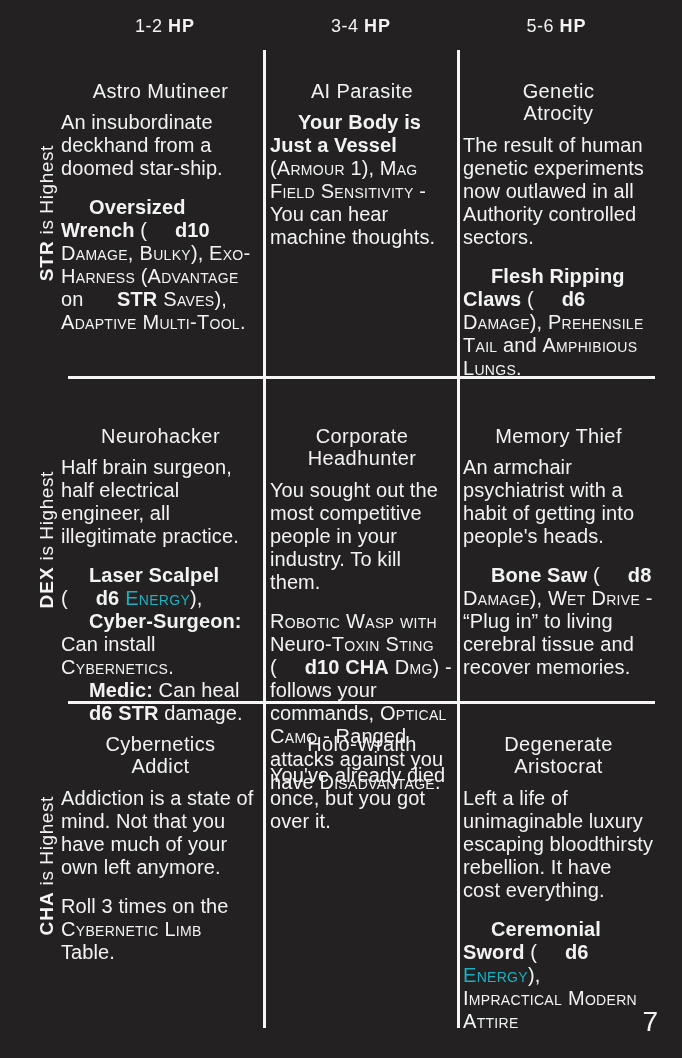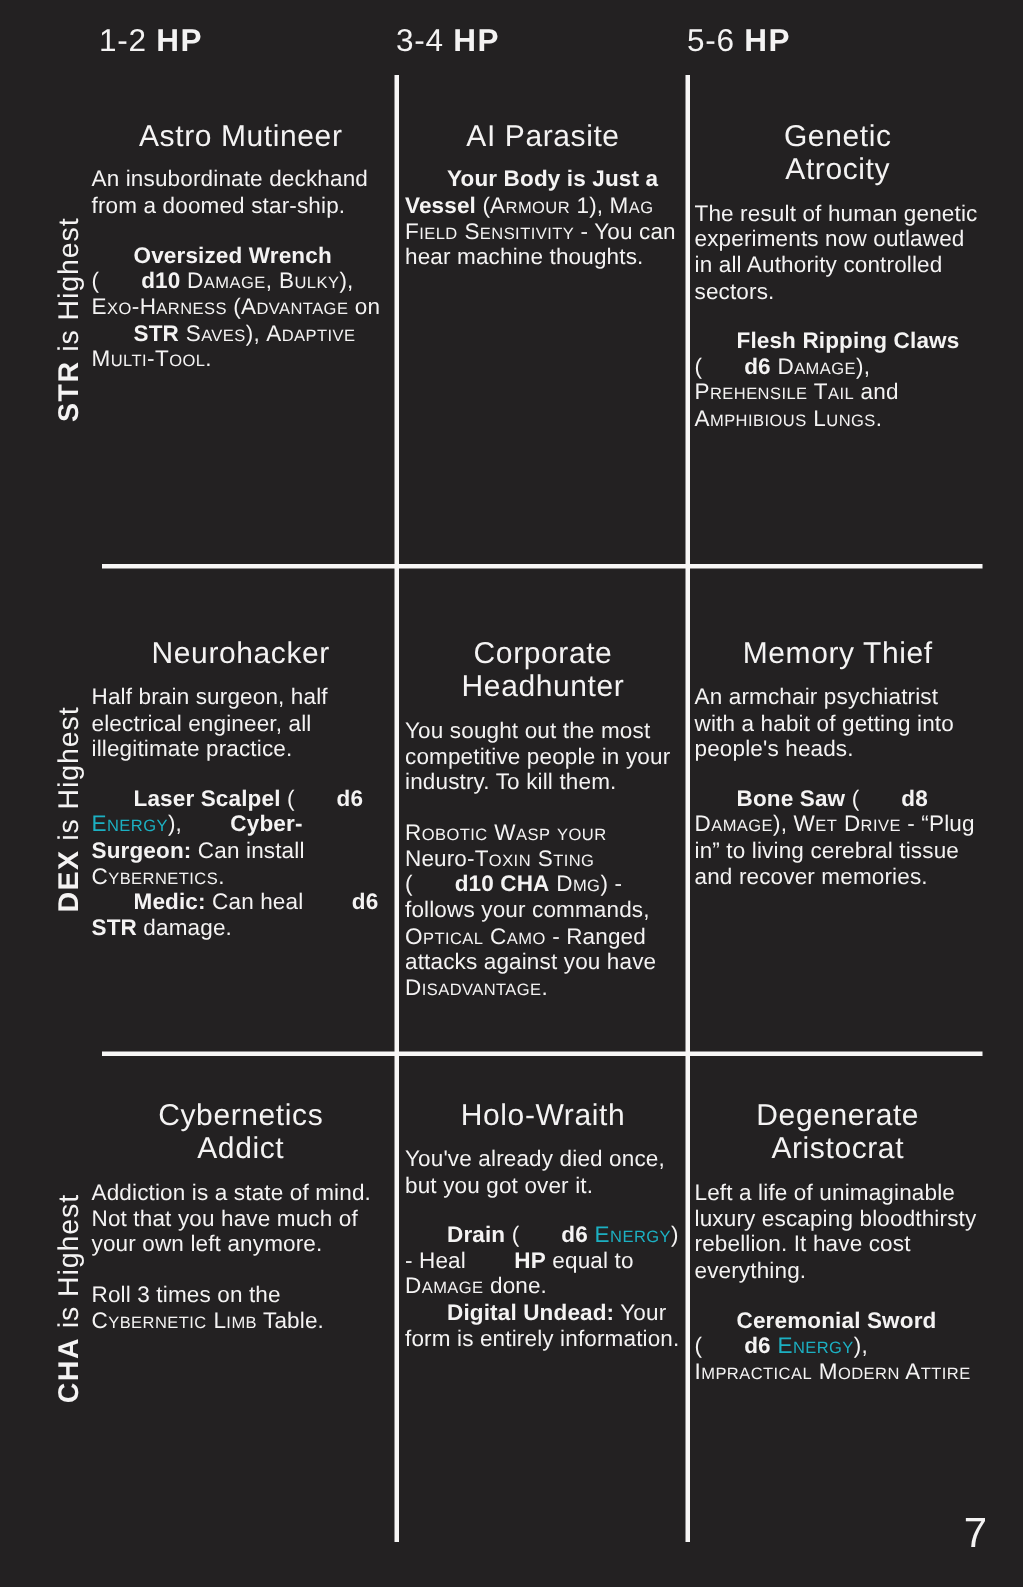--- a/index.html
+++ b/index.html
@@ -19,21 +19,22 @@
     font-family: "Liberation Sans", "DejaVu Sans", sans-serif;
     overflow: hidden;
     margin: 0 auto;
   }
 
   
   .col-header {
     position: absolute;
     top: 16px;
     height: 32px;
-    font-size: 21px;
+    text-align: center;
+    font-size: 18px;
     letter-spacing: .5px;
     white-space: nowrap;
   }
   .col-header b { font-weight: 800; letter-spacing: 1px; }
   .ch1 { left: 66px;  width: 198px; }
   .ch2 { left: 264px; width: 194px; }
   .ch3 { left: 458px; width: 197px; }
 
   
   .vline {
@@ -88,21 +89,21 @@
   .cell-title {
     font-size: 20px;
     font-weight: 400;
     text-align: center;
     letter-spacing: .4px;
     line-height: 1.12;
     white-space: pre-line;
     margin-bottom: 9px;
   }
   .cell-body {
-    font-size: 15px;
+    font-size: 20px;
     line-height: 1.15;
     letter-spacing: .1px;
   }
   .para + .para { margin-top: 16px; }
   .seg-b  { font-weight: 700; margin-left: 28px; }
   .seg-sc { font-variant: small-caps; letter-spacing: .3px; }
   .seg-csc { font-variant: small-caps; letter-spacing: .3px; color: var(--accent); }
 
   .page-number {
     position: absolute;
@@ -163,21 +164,21 @@
     <div class="cell-body">
         <p class="para"><span>Half brain surgeon, half electrical engineer, all illegitimate practice.</span></p>
         <p class="para"><span class="seg-b">Laser Scalpel</span><span> (</span><span class="seg-b">d6</span><span class="seg-csc"> Energy</span><span>), </span><span class="seg-b">Cyber-Surgeon:</span><span> Can install </span><span class="seg-sc">Cybernetics</span><span>.</span><br><span class="seg-b">Medic:</span><span> Can heal </span><span class="seg-b">d6 STR</span><span> damage.</span></p>
       </div>
   </div>
   <div class="cell rowB colB">
     <div class="cell-title">Corporate
 Headhunter</div>
     <div class="cell-body">
         <p class="para"><span>You sought out the most competitive people in your industry. To kill them.</span></p>
-        <p class="para"><span class="seg-sc">Robotic Wasp your</span><span> Neuro-</span><span class="seg-sc">Toxin Sting</span><span> (</span><span class="seg-b">d10 CHA</span><span class="seg-sc"> Dmg</span><span>) - follows your commands, </span><span class="seg-sc">Optical Camo</span><span> - Ranged attacks against you have </span><span class="seg-sc">Disadvantage</span><span>.</span></p>
+        <p class="para"><span class="seg-sc">Robotic Wasp with</span><span> Neuro-</span><span class="seg-sc">Toxin Sting</span><span> (</span><span class="seg-b">d10 CHA</span><span class="seg-sc"> Dmg</span><span>) - follows your commands, </span><span class="seg-sc">Optical Camo</span><span> - Ranged attacks against you have </span><span class="seg-sc">Disadvantage</span><span>.</span></p>
       </div>
   </div>
   <div class="cell rowB colC">
     <div class="cell-title">Memory Thief</div>
     <div class="cell-body">
         <p class="para"><span>An armchair psychiatrist with a habit of getting into people's heads.</span></p>
         <p class="para"><span class="seg-b">Bone Saw</span><span> (</span><span class="seg-b">d8</span><span class="seg-sc"> Damage</span><span>), </span><span class="seg-sc">Wet Drive</span><span> - “Plug in” to living cerebral tissue and recover memories.</span></p>
       </div>
   </div>
 
@@ -186,21 +187,20 @@
 Addict</div>
     <div class="cell-body">
         <p class="para"><span>Addiction is a state of mind. Not that you have much of your own left anymore.</span></p>
         <p class="para"><span>Roll 3 times on the </span><span class="seg-sc">Cybernetic Limb</span><span> Table.</span></p>
       </div>
   </div>
   <div class="cell rowC colB">
     <div class="cell-title">Holo-Wraith</div>
     <div class="cell-body">
         <p class="para"><span>You've already died once, but you got over it.</span></p>
-        <p class="para"><span class="seg-b">Drain</span><span> (</span><span class="seg-b">d6</span><span class="seg-csc"> Energy</span><span>) - Heal </span><span class="seg-b">HP</span><span> equal to </span><span class="seg-sc">Damage</span><span> done.</span><br><span class="seg-b">Digital Undead:</span><span> Your form is entirely information.</span></p>
       </div>
   </div>
   <div class="cell rowC colC">
     <div class="cell-title">Degenerate
 Aristocrat</div>
     <div class="cell-body">
         <p class="para"><span>Left a life of unimaginable luxury escaping bloodthirsty rebellion. It have cost everything.</span></p>
         <p class="para"><span class="seg-b">Ceremonial Sword</span><span> (</span><span class="seg-b">d6</span><span class="seg-csc"> Energy</span><span>), </span><br><span class="seg-sc">Impractical Modern Attire</span></p>
       </div>
   </div>

